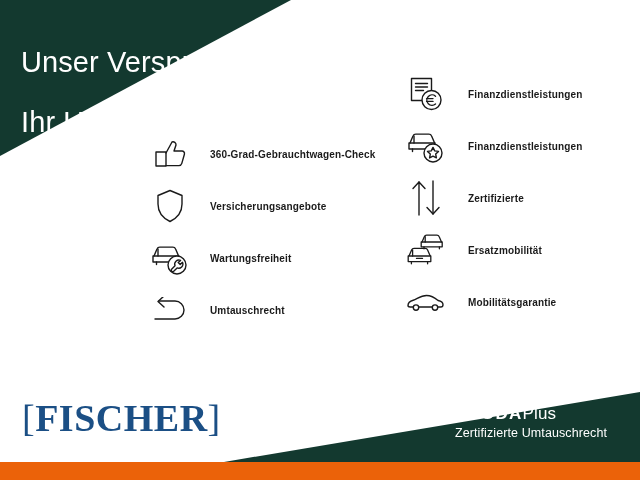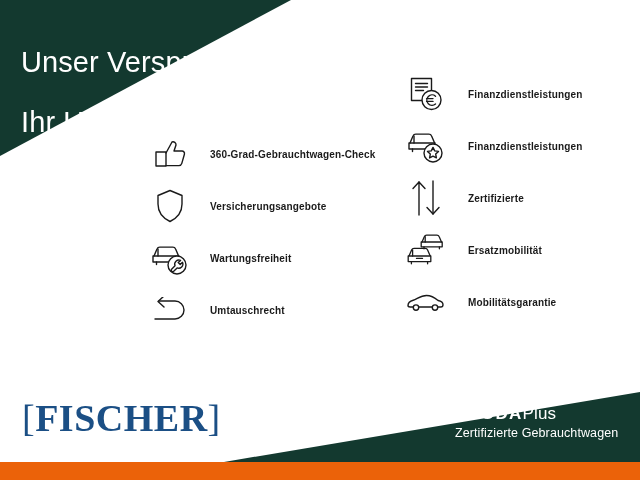--- a/index.html
+++ b/index.html
@@ -251,16 +251,16 @@
       </div>
       <div class="f-label">Mobilitätsgarantie</div>
     </div>
 
   </div>
 
   <div class="fischer-logo"><span class="brk">[</span><span>FISCHER</span><span class="brk">]</span></div>
 
   <div class="skoda-block">
     <div class="skoda-top"><span class="mark">SKODA</span><span class="plus">Plus</span></div>
-    <div class="skoda-sub">Zertifizierte Gebrauchtwagen</div>
+    <div class="skoda-sub">Zertifizierte Umtauschrecht</div>
   </div>
 
 </div>
 
 </body></html>

